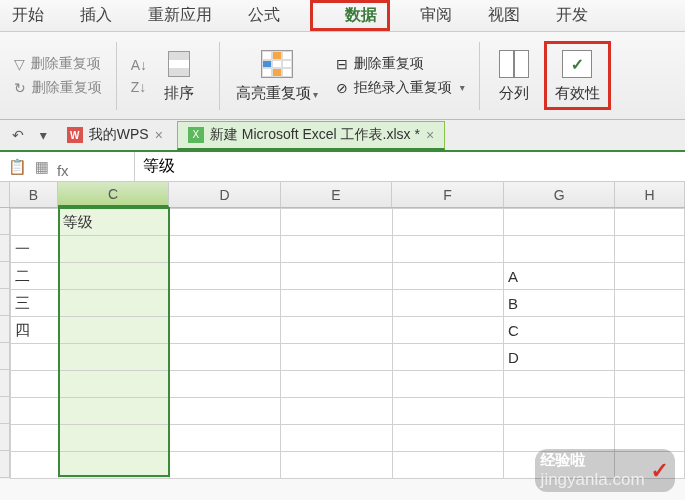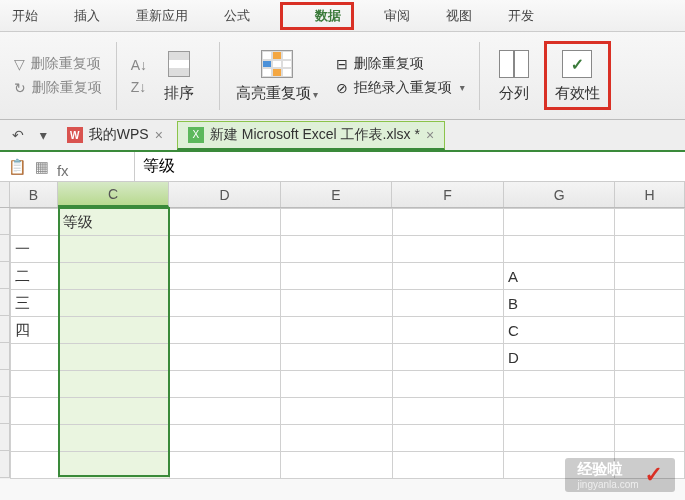--- a/index.html
+++ b/index.html
@@ -18,21 +18,21 @@
     .menubar {
       display: flex;
       align-items: center;
       height: 32px;
       background: linear-gradient(#f9f9f9, #efefef);
       border-bottom: 1px solid #ccc;
       padding: 0 6px;
       gap: 24px;
     }
     .menubar-item {
-      font-size: 13px;
+      font-size: 16px;
       color: #444;
       padding: 4px 6px;
       cursor: pointer;
     }
     .menubar-item.active {
       color: #3a7a3a;
       font-weight: bold;
       padding-left: 32px;
     }
     .highlight-red {
@@ -299,30 +299,30 @@
     .watermark {
       position: absolute;
       right: 10px;
       bottom: 8px;
       font-size: 15px;
       color: #fff;
       display: flex;
       align-items: center;
       gap: 6px;
       background: rgba(0,0,0,0.2);
-      padding: 2px 12px;
-      border-radius: 3px;
+      padding: 2px 6px;
+      border-radius: 12px;
     }
     .check {
       color: #d93025;
       font-size: 22px;
       font-weight: bold;
     }
     .wm-sub {
-      font-size: 10px;
+      font-size: 17px;
       color: #eee;
     }
   </style>
 </head>
 <body>
 
 <div class="menubar">
   <div class="menubar-item">开始</div>
   <div class="menubar-item">插入</div>
   <div class="menubar-item">重新应用</div>

